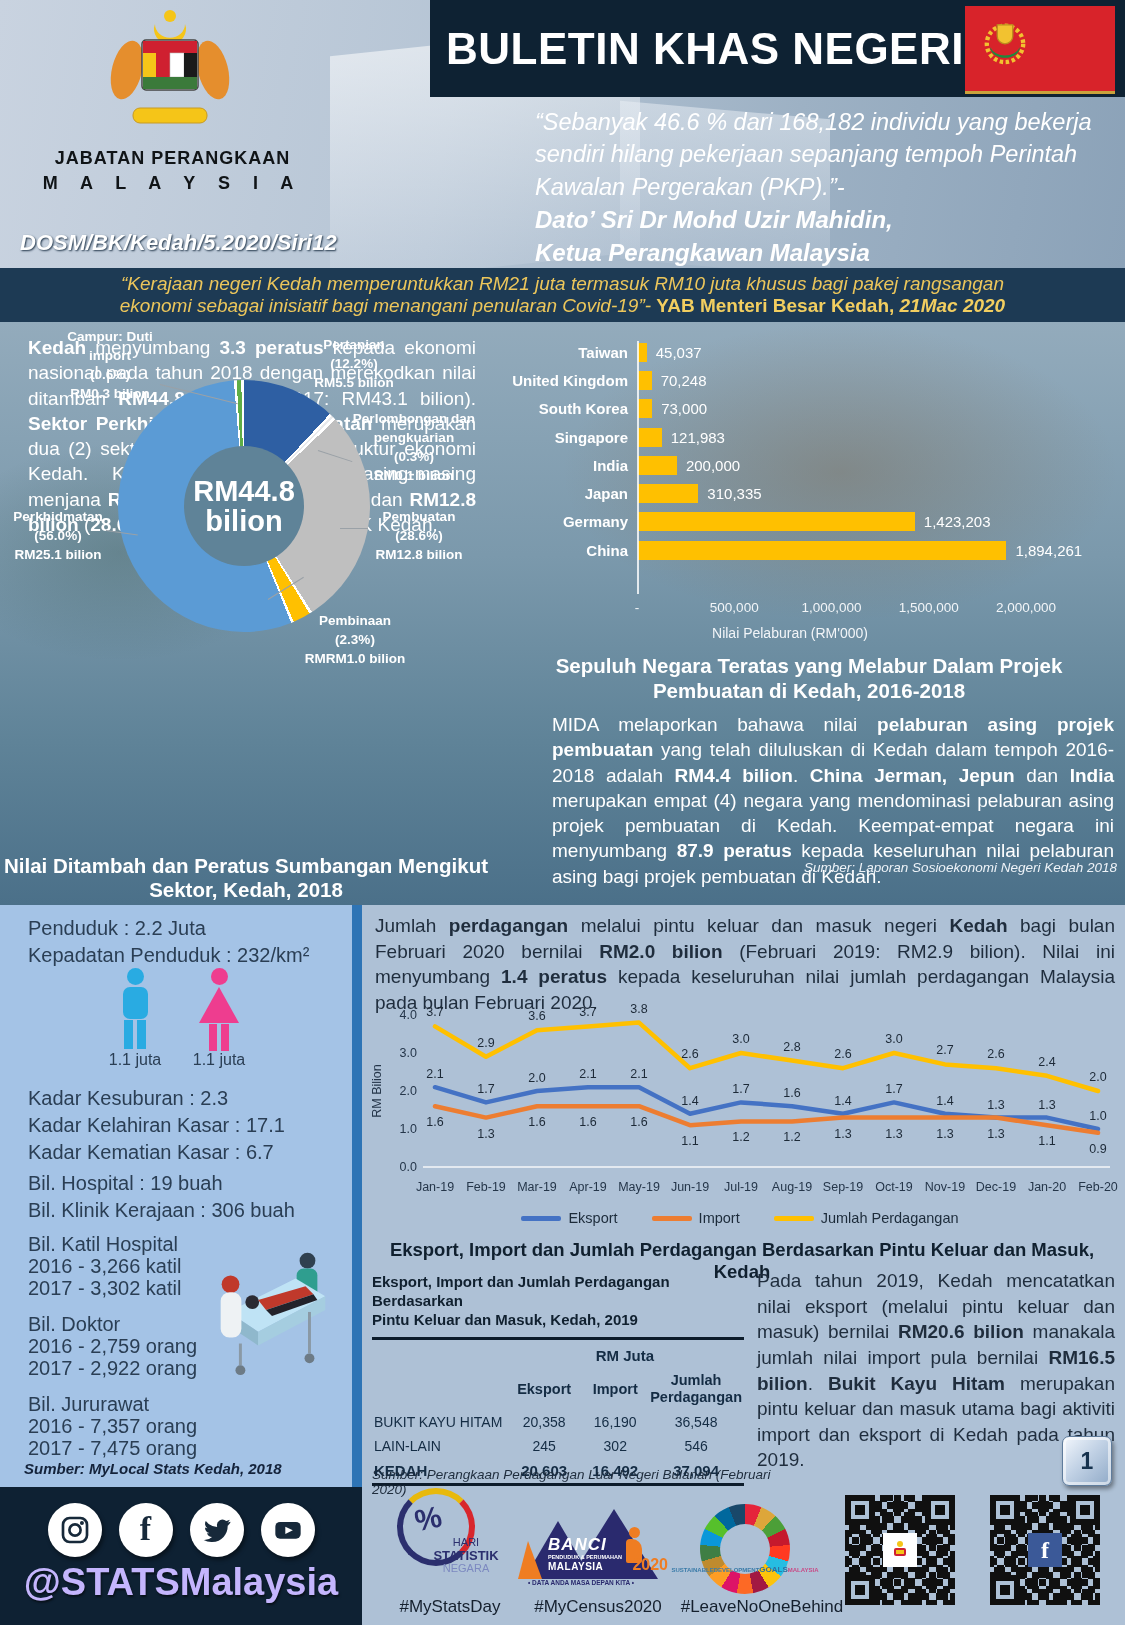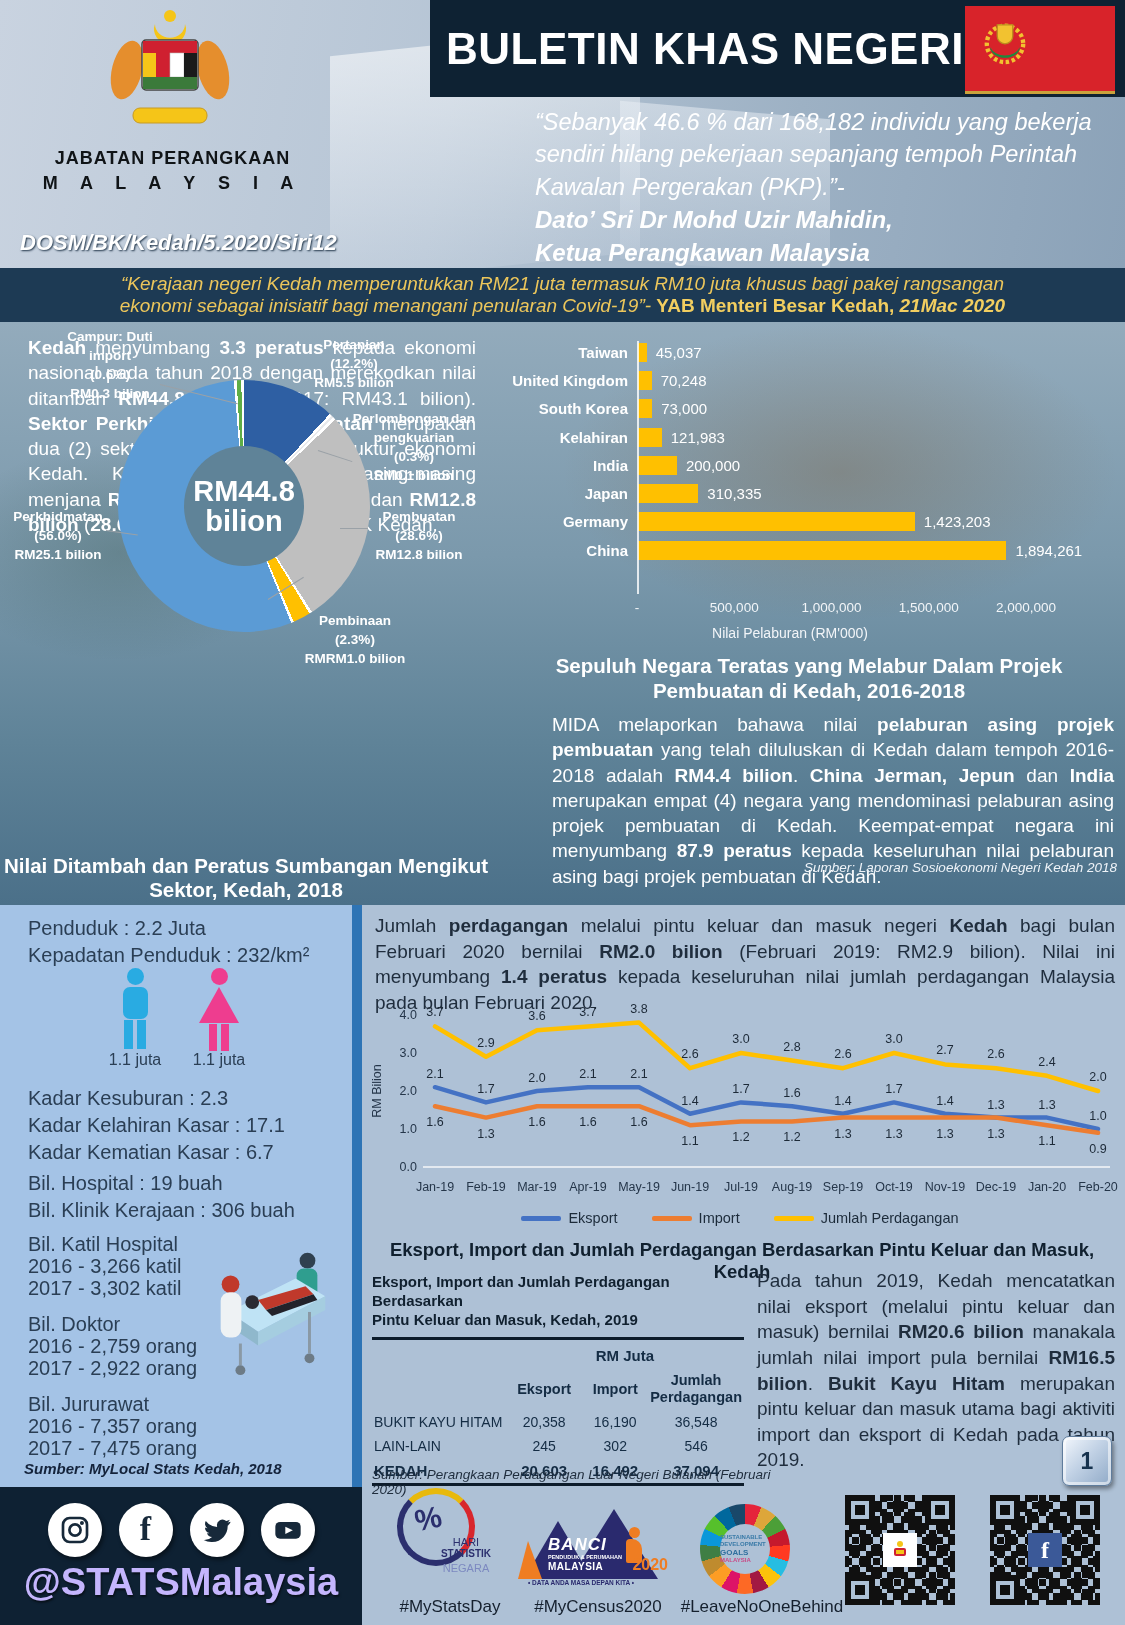--- a/index.html
+++ b/index.html
@@ -102,21 +102,21 @@
   .banci-name{position:absolute;left:30px;top:34px;color:#fff;font-weight:bold;font-size:17px;font-style:italic;letter-spacing:1px;}
   .banci-sub{position:absolute;left:30px;top:53px;color:#fff;font-size:5.5px;font-weight:bold;}
   .banci-mal{position:absolute;left:30px;top:60px;color:#fff;font-weight:bold;font-size:10px;letter-spacing:.5px;}
   .banci-year{position:absolute;right:2px;top:55px;color:#ef7d22;font-weight:bold;font-size:16px;}
   .banci-tag{position:absolute;left:10px;top:78px;width:140px;color:#2a2a6e;font-size:6.5px;font-weight:bold;}
   .orangeman{position:absolute;right:26px;top:26px;width:20px;height:40px;}
   .orangeman div:first-child{width:11px;height:11px;border-radius:50%;background:#ef7d22;margin:0 auto;}
   .orangeman div:last-child{width:16px;height:24px;background:#ef7d22;border-radius:4px 10px 2px 2px;margin:1px auto 0;}
   .sdg{position:absolute;left:700px;top:599px;width:90px;height:90px;border-radius:50%;}
   .sdg-hole{position:absolute;left:20px;top:20px;width:50px;height:50px;border-radius:50%;background:#aec1d6;
-            display:flex;flex-direction:column;align-items:flex-start;justify-content:center;line-height:1.15;}
+            display:flex;flex-direction:row;align-items:flex-end;justify-content:center;line-height:1.15;}
   .sdg-hole div{font-size:6px;font-weight:bold;color:#3a7ba8;}
   .qr{position:absolute;width:110px;height:110px;
       background:
         conic-gradient(#101010 25%,transparent 0 50%,#101010 0 75%,transparent 0) 0 0/14px 14px,
         conic-gradient(transparent 25%,#101010 0 50%,transparent 0 75%,#101010 0) 4px 6px/22px 22px;}
   .fq{position:absolute;width:18px;height:18px;border:6px solid #101010;background:#aec1d6;}
   .fq::after{content:'';position:absolute;inset:4px;background:#101010;}
   .qr-c{position:absolute;left:38px;top:38px;width:34px;height:34px;display:flex;align-items:center;justify-content:center;}
   .ax{font-size:12.5px;fill:#25364a;}
   .dl{font-size:12.5px;fill:#1d2a38;}
@@ -242,21 +242,21 @@
             <div class="ilab">United Kingdom</div>
             <div class="ibar" style="width: 13.6632px; background: rgb(255, 192, 0);"></div>
             <div class="ival">70,248</div>
           </div>
           <div class="irow">
             <div class="ilab">South Korea</div>
             <div class="ibar" style="width: 14.1985px; background: rgb(255, 192, 0);"></div>
             <div class="ival">73,000</div>
           </div>
           <div class="irow">
-            <div class="ilab">Kelahiran</div>
+            <div class="ilab">Singapore</div>
             <div class="ibar" style="width: 23.7257px; background: rgb(255, 192, 0);"></div>
             <div class="ival">121,983</div>
           </div>
           <div class="irow">
             <div class="ilab">India</div>
             <div class="ibar" style="width: 38.9px; background: rgb(255, 192, 0);"></div>
             <div class="ival">200,000</div>
           </div>
           <div class="irow">
             <div class="ilab">Japan</div>
@@ -510,21 +510,21 @@
     <div class="tsource">Sumber:  Perangkaan Perdagangan Luar Negeri Bulanan (Februari 2020)</div>
 
     <div class="dpar abs" style="left:757px;top:363px;width:358px;"><span>Pada tahun 2019, Kedah mencatatkan nilai eksport (melalui pintu keluar dan masuk) bernilai </span><span class="b">RM20.6 bilion</span><span> manakala jumlah nilai import pula bernilai </span><span class="b">RM16.5 bilion</span><span>. </span><span class="b">Bukit Kayu Hitam</span><span> merupakan pintu keluar dan masuk utama bagi aktiviti import dan eksport di Kedah pada tahun 2019.</span></div>
 
     <div class="badge">1</div>
 
     <div class="hsn">
       <div class="hsn-ring"></div>
       <div class="hsn-pct">%</div>
       <div class="hsn-t" style="top:48px;font-size:11px;">HARI</div>
-      <div class="hsn-t" style="top:60px;font-size:10px;font-weight:bold;">STATISTIK</div>
+      <div class="hsn-t" style="top:60px;font-size:13px;font-weight:bold;">STATISTIK</div>
       <div class="hsn-t" style="top:74px;font-size:11px;color:#7c89c0;">NEGARA</div>
     </div>
 
     <div class="banci">
       <div class="tri" style="left:6px;top:20px;border-width:0 34px 58px 34px;border-color:transparent transparent #2a2a6e transparent;"></div>
       <div class="tri" style="left:52px;top:8px;border-width:0 44px 70px 44px;border-color:transparent transparent #2a2a6e transparent;"></div>
       <div class="tri" style="left:0px;top:40px;border-width:0 14px 38px 10px;border-color:transparent transparent #ef7d22 transparent;"></div>
       <div class="banci-name">BANCI</div>
       <div class="banci-sub">PENDUDUK &amp; PERUMAHAN</div>
       <div class="banci-mal">MALAYSIA</div>

